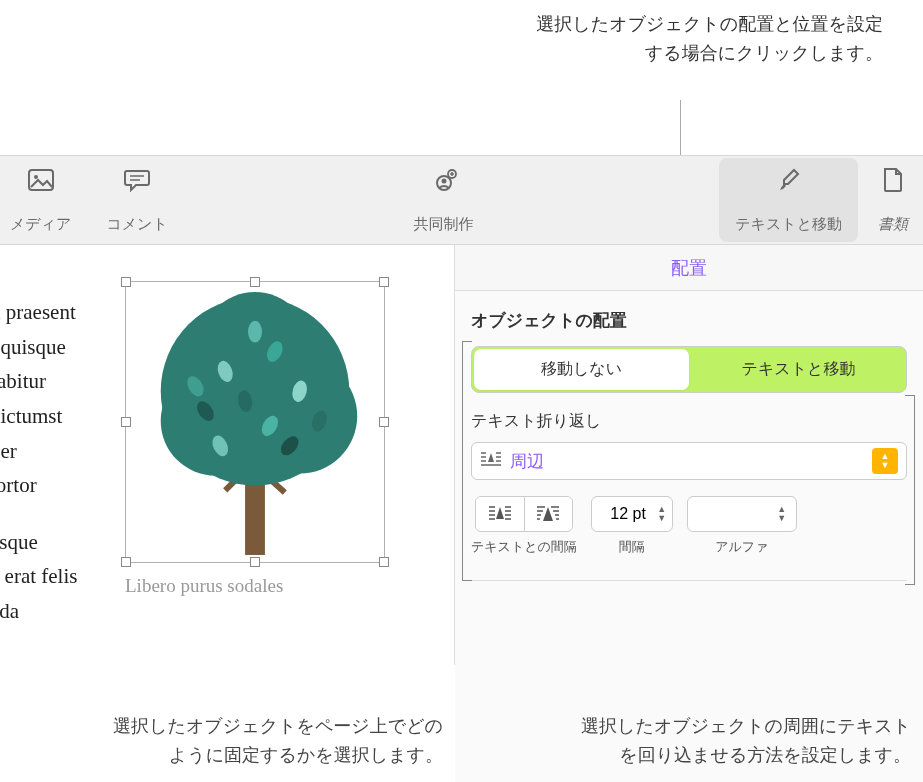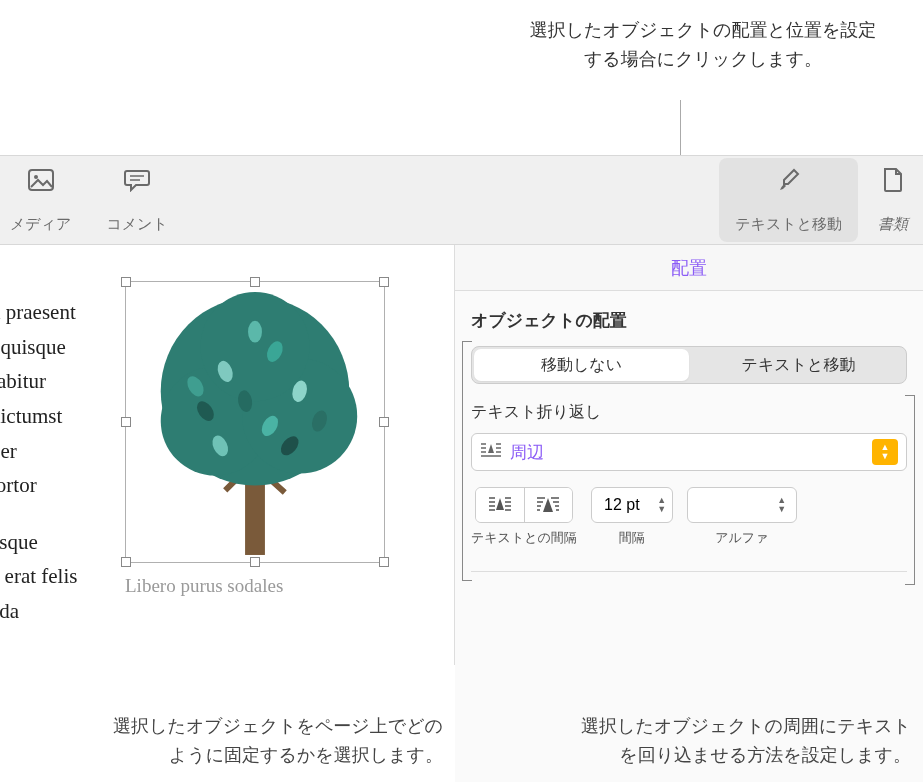--- a/index.html
+++ b/index.html
@@ -6,24 +6,24 @@
     body {
       font-family: -apple-system, "Hiragino Sans", "Hiragino Kaku Gothic Pro", sans-serif;
       width: 923px;
       height: 782px;
       background: #fff;
       position: relative;
       overflow: hidden;
     }
     .callout-top {
       position: absolute;
-      top: 16px;
+      top: 10px;
       right: 40px;
       width: 360px;
-      text-align: center;
+      text-align: right;
       font-size: 18px;
       line-height: 1.6;
       color: #333;
     }
     .callout-line-top {
       position: absolute;
       width: 1px;
       background: #aaa;
       top: 100px;
       height: 155px;
@@ -154,22 +154,22 @@
       font-weight: 600;
       color: #333;
       margin-bottom: 14px;
     }
     .seg-control {
       display: flex;
       border: 1px solid #ccc;
       border-radius: 8px;
       overflow: hidden;
       margin-bottom: 18px;
-      height: 38px;
-      background: #e5e5e5;
+      height: 47px;
+      background: #bef264;
     }
     .seg-btn {
       flex: 1;
       display: flex;
       align-items: center;
       justify-content: center;
       font-size: 16px;
       color: #333;
       cursor: pointer;
       border: none;
@@ -244,21 +244,21 @@
       display: flex;
       border: 1px solid #ccc;
       border-radius: 6px;
       height: 36px;
       background: #fff;
       align-items: center;
     }
     .spinner input {
       border: none;
       width: 60px;
-      text-align: center;
+      text-align: right;
       font-size: 16px;
       padding: 0 6px;
       outline: none;
       background: transparent;
     }
     .spinner .spin-arrows, .alpha-box .spin-arrows {
       width: 20px;
       display: flex;
       flex-direction: column;
       font-size: 9px;
@@ -347,20 +347,33 @@
     <span class="icon">
       <svg width="26" height="24" viewBox="0 0 26 24">
           <path d="M3 3 H23 A2 2 0 0 1 25 5 V15 A2 2 0 0 1 23 17 H12 L7 22 V17 H3 A2 2 0 0 1 1 15 V5 A2 2 0 0 1 3 3 Z" fill="none" stroke="#6a6a6a" stroke-width="2"></path>
           <line x1="6" y1="8" x2="20" y2="8" stroke="#6a6a6a" stroke-width="1.5"></line>
           <line x1="6" y1="12" x2="16" y2="12" stroke="#6a6a6a" stroke-width="1.5"></line>
         </svg>
     </span>
     <span>コメント</span>
   </div>
   <div class="toolbar-spacer"></div>
+  <div class="toolbar-item tb-collab">
+    <span class="icon">
+      <svg width="28" height="26" viewBox="0 0 28 26">
+          <circle cx="14" cy="16" r="7" fill="none" stroke="#6a6a6a" stroke-width="2"></circle>
+          <circle cx="14" cy="14" r="2.5" fill="#6a6a6a"></circle>
+          <path d="M9 21 Q14 17 19 21" fill="none" stroke="#6a6a6a" stroke-width="2"></path>
+          <circle cx="22" cy="7" r="4" fill="none" stroke="#6a6a6a" stroke-width="1.8"></circle>
+          <line x1="22" y1="5" x2="22" y2="9" stroke="#6a6a6a" stroke-width="1.5"></line>
+          <line x1="20" y1="7" x2="24" y2="7" stroke="#6a6a6a" stroke-width="1.5"></line>
+        </svg>
+    </span>
+    <span>共同制作</span>
+  </div>
   <div class="toolbar-spacer"></div>
   <div class="toolbar-item active tb-format">
     <span class="icon">
       <svg width="26" height="26" viewBox="0 0 26 26">
           <path d="M18 3 L22 7 L12 17 L8 17 L8 13 Z" fill="none" stroke="#6a6a6a" stroke-width="2"></path>
           <path d="M8 17 Q5 20 4 23 Q8 22 10 19" fill="#6a6a6a"></path>
         </svg>
     </span>
     <span>テキストと移動</span>
   </div>

